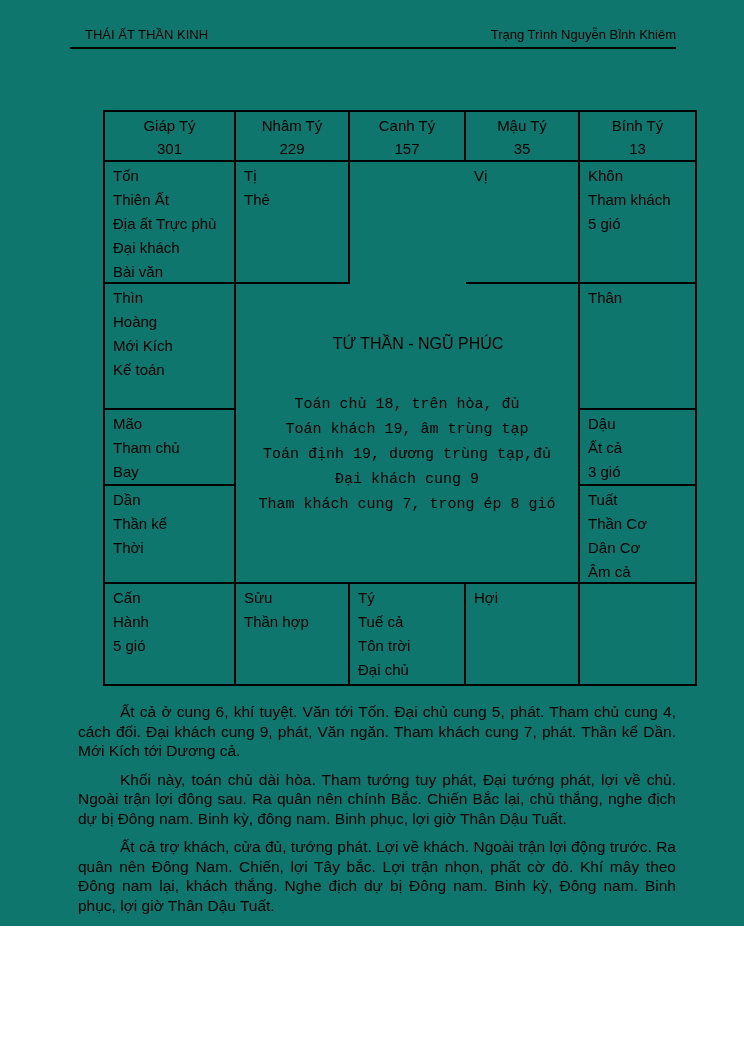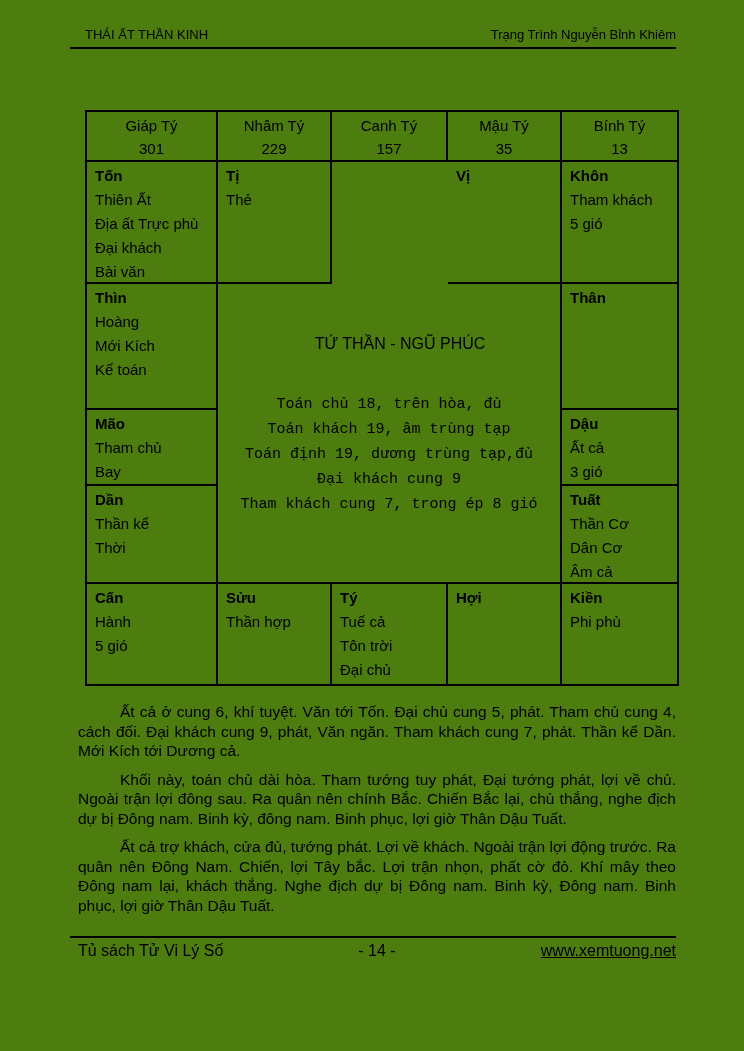--- a/index.html
+++ b/index.html
@@ -2,50 +2,50 @@
 <html><head>
 <meta charset="utf-8">
 <style>
   html, body { margin: 0; padding: 0; }
   body {
     width: 744px; height: 1051px;
     background: #ffffff;
     font-family: "Liberation Sans", "DejaVu Sans", sans-serif;
     color: #000000;
   }
-  .page { position: relative; width: 744px; height: 1051px; background: #4d7c0f; overflow: hidden; }
+  .page { position: relative; width: 744px; height: 926px; background: #0f766e; overflow: hidden; }
 
   
   .header {
     position: absolute; top: 27px; left: 70px; width: 606px;
     border-bottom: 2px solid #000; padding-bottom: 5px;
     display: flex; justify-content: space-between; align-items: flex-end;
     font-size: 13px;
   }
   .header .h-left { padding-left: 15px; }
 
   
   .chart-table {
-    position: absolute; top: 110px; left: 85px;
+    position: absolute; top: 110px; left: 103px;
     display: grid;
     grid-template-columns: 131px 114px 116px 114px 115px;
     grid-template-rows: 50px 122px 126px 76px 98px 100px;
     border: 2px solid #000;
     font-size: 15px;
   }
   .cell {
     border-right: 2px solid #000;
     border-bottom: 2px solid #000;
     padding: 2px 6px 0 8px;
     line-height: 24px;
     overflow: hidden;
   }
   .cell.last-col { border-right: none; }
   .cell.last-row { border-bottom: none; }
-  .cell-label { font-weight: bold; }
+  .cell-label { font-weight: normal; }
   .year-cell { text-align: center; padding: 2px 4px 0 4px; line-height: 23px; }
   .center-cell {
     grid-column: 2 / 5; grid-row: 3 / 6;
     text-align: center; padding: 0;
   }
   .center-title { margin-top: 48px; font-size: 16px; line-height: 24px; padding-left: 22px; }
   .center-lines { margin-top: 36px; line-height: 25px; font-family: Liberation Mono, monospace; }
 
   
   .body-text {
@@ -173,24 +173,20 @@
     </div>
     <div class="cell last-row" style="grid-column:3;grid-row:6">
       <div class="cell-label">Tý</div>
       <div>Tuế cả</div>
       <div>Tôn trời</div>
       <div>Đại chủ</div>
     </div>
     <div class="cell last-row" style="grid-column:4;grid-row:6">
       <div class="cell-label">Hợi</div>
     </div>
-    <div class="cell last-row last-col" style="grid-column:5;grid-row:6">
-      <div class="cell-label">Kiền</div>
-      <div>Phi phù</div>
-    </div>
 
   </div>
 
   <div class="body-text">
     <p>Ất cả ở cung 6, khí tuyệt. Văn tới Tốn. Đại chủ cung 5, phát. Tham chủ cung 4, cách đối. Đại khách cung 9, phát, Văn ngăn. Tham khách cung 7, phát. Thần kể Dần. Mới Kích tới Dương cả.</p>
     <p>Khối này, toán chủ dài hòa. Tham tướng tuy phát, Đại tướng phát, lợi về chủ. Ngoài trận lợi đông sau. Ra quân nên chính Bắc. Chiến Bắc lại, chủ thắng, nghe địch dự bị Đông nam. Binh kỳ, đông nam. Binh phục, lợi giờ Thân Dậu Tuất.</p>
     <p>Ất cả trợ khách, cửa đủ, tướng phát. Lợi về khách. Ngoài trận lợi động trước. Ra quân nên Đông Nam. Chiến, lợi Tây bắc. Lợi trận nhọn, phất cờ đỏ. Khí mây theo Đông nam lại, khách thắng. Nghe địch dự bị Đông nam. Binh kỳ, Đông nam. Binh phục, lợi giờ Thân Dậu Tuất.</p>
   </div>
 
   <div class="footer">

